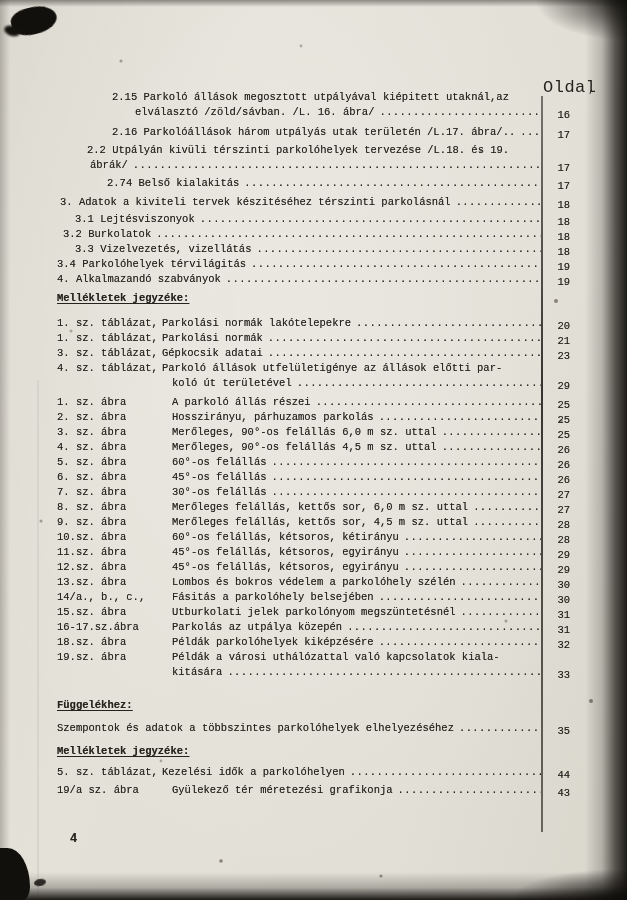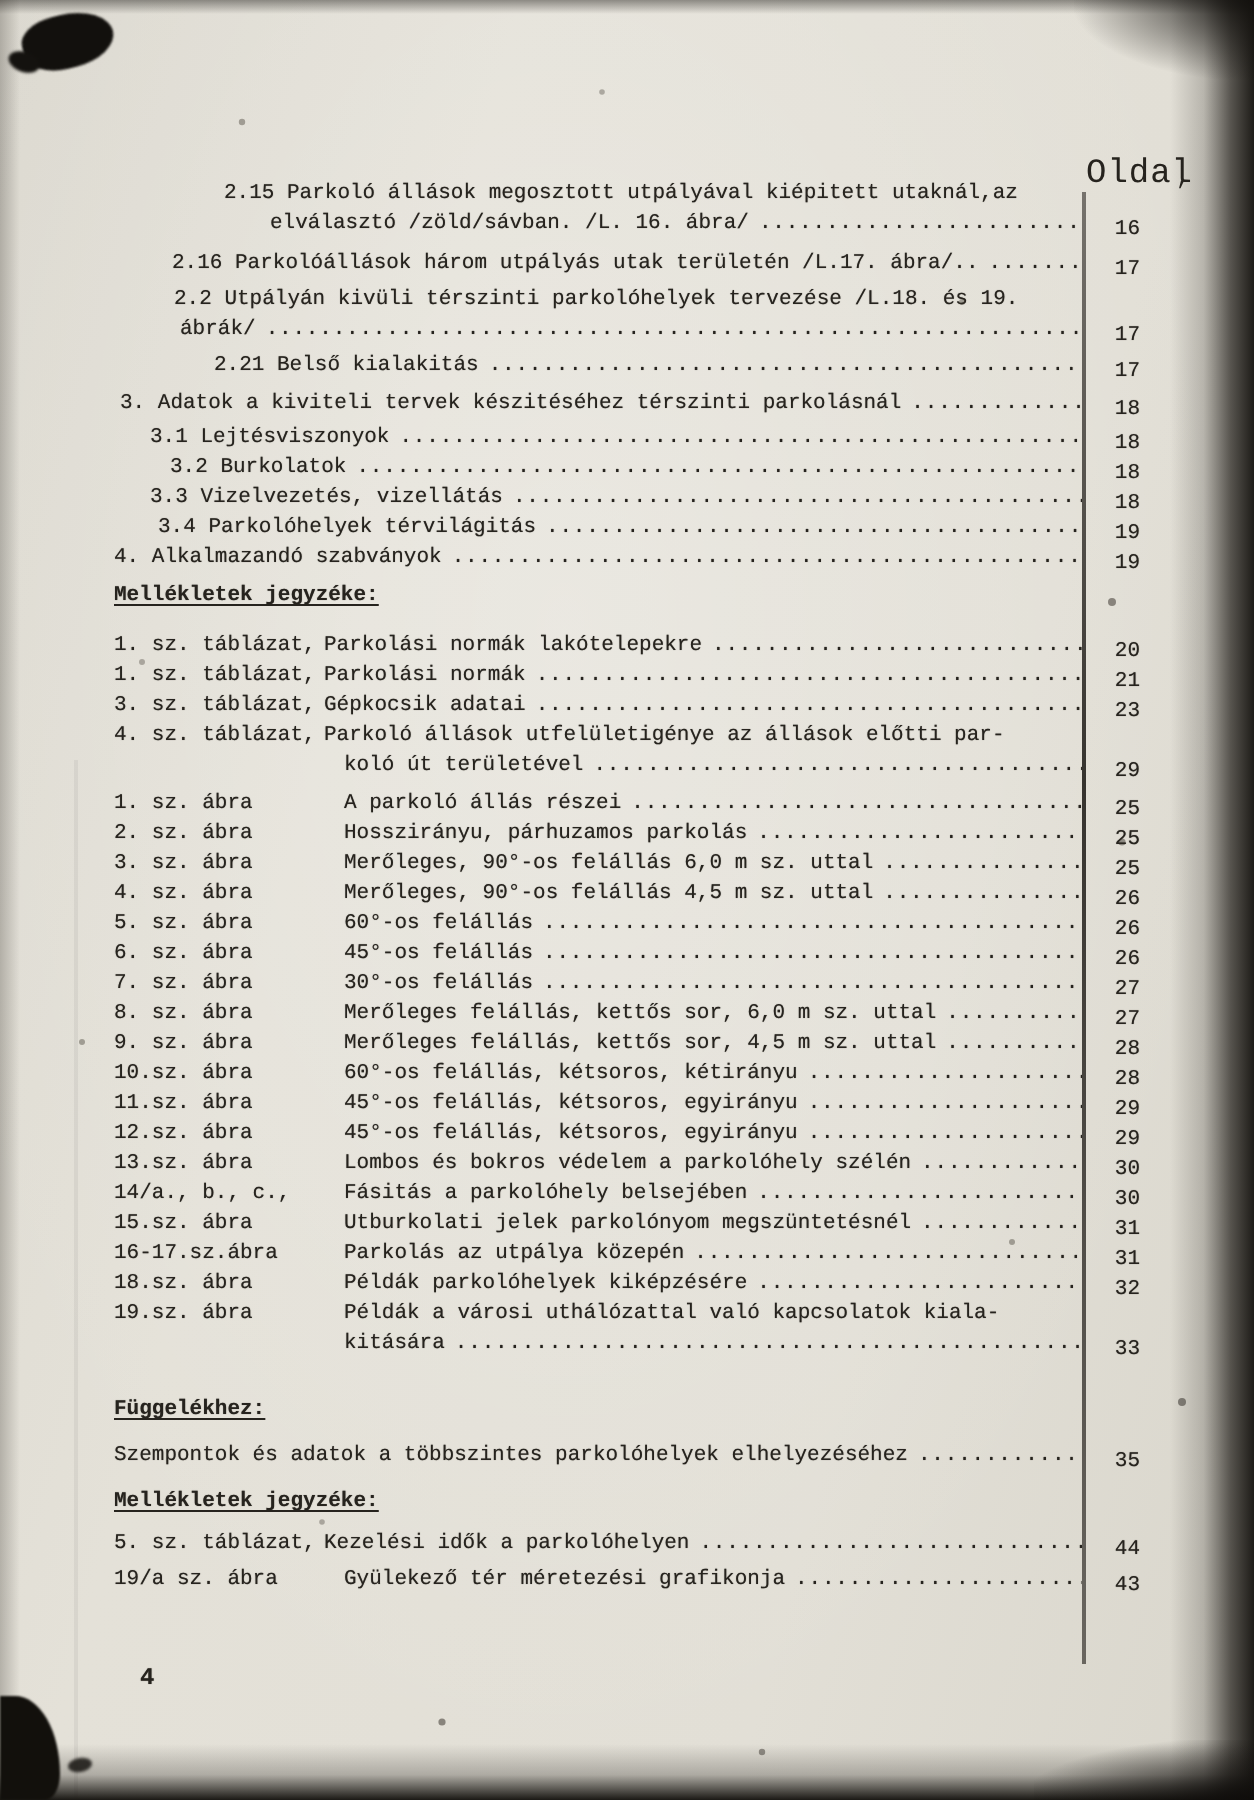--- a/index.html
+++ b/index.html
@@ -74,63 +74,63 @@
       <div class="row">
         <span class="text" style="margin-left: 55px;">2.15 Parkoló állások megosztott utpályával kiépitett utaknál,az</span>
       </div>
       <div class="row">
         <span class="text" style="margin-left: 78px;">elválasztó /zöld/sávban. /L. 16. ábra/</span>
         <span class="dots">......................................................................................................................................</span>
         <span class="page">16</span>
       </div>
       <div class="gap" style="height: 5px;"></div>
       <div class="row">
-        <span class="text" style="margin-left: 29px; font-family: Liberation Mono, monospace;">2.16 Parkolóállások három utpályás utak területén /L.17. ábra/..</span>
+        <span class="text" style="margin-left: 55px; font-family: Liberation Mono, monospace;">2.16 Parkolóállások három utpályás utak területén /L.17. ábra/..</span>
         <span class="dots">......................................................................................................................................</span>
         <span class="page">17</span>
       </div>
       <div class="gap" style="height: 3px;"></div>
       <div class="row">
         <span class="text" style="margin-left: 30px;">2.2 Utpályán kivüli térszinti parkolóhelyek tervezése /L.18. és 19.</span>
       </div>
       <div class="row">
         <span class="text" style="margin-left: 33px;">ábrák/</span>
         <span class="dots">......................................................................................................................................</span>
         <span class="page">17</span>
       </div>
       <div class="gap" style="height: 3px;"></div>
       <div class="row">
-        <span class="text" style="margin-left: 50px;">2.21 Belső kialakitás</span>
+        <span class="text" style="margin-left: 50px;">2.74 Belső kialakitás</span>
         <span class="dots">......................................................................................................................................</span>
         <span class="page">17</span>
       </div>
       <div class="gap" style="height: 4px;"></div>
       <div class="row">
         <span class="text" style="margin-left: 3px;">3. Adatok a kiviteli tervek készitéséhez térszinti parkolásnál</span>
         <span class="dots">......................................................................................................................................</span>
         <span class="page">18</span>
       </div>
       <div class="gap" style="height: 2px;"></div>
       <div class="row">
         <span class="text" style="margin-left: 18px;">3.1 Lejtésviszonyok</span>
         <span class="dots">......................................................................................................................................</span>
         <span class="page">18</span>
       </div>
       <div class="row">
-        <span class="text" style="margin-left: 28px;">3.2 Burkolatok</span>
+        <span class="text" style="margin-left: 6px;">3.2 Burkolatok</span>
         <span class="dots">......................................................................................................................................</span>
         <span class="page">18</span>
       </div>
       <div class="row">
         <span class="text" style="margin-left: 18px; font-family: Liberation Mono, monospace;">3.3 Vizelvezetés, vizellátás</span>
         <span class="dots">......................................................................................................................................</span>
         <span class="page">18</span>
       </div>
       <div class="row">
-        <span class="text" style="margin-left: 22px;">3.4 Parkolóhelyek térvilágitás</span>
+        <span class="text" style="margin-left: 0;">3.4 Parkolóhelyek térvilágitás</span>
         <span class="dots">......................................................................................................................................</span>
         <span class="page">19</span>
       </div>
       <div class="row">
         <span class="text">4. Alkalmazandó szabványok</span>
         <span class="dots">......................................................................................................................................</span>
         <span class="page">19</span>
       </div>
       <div class="gap" style="height: 4px;"></div>
       <div class="row heading">

